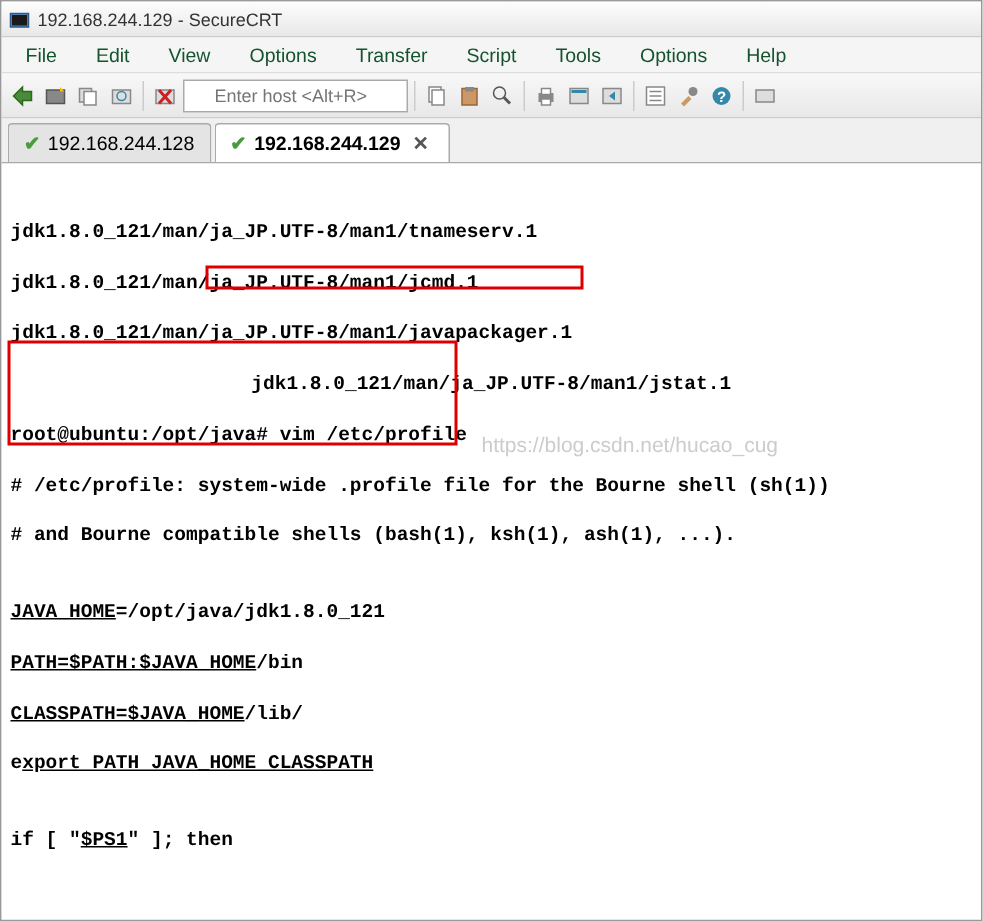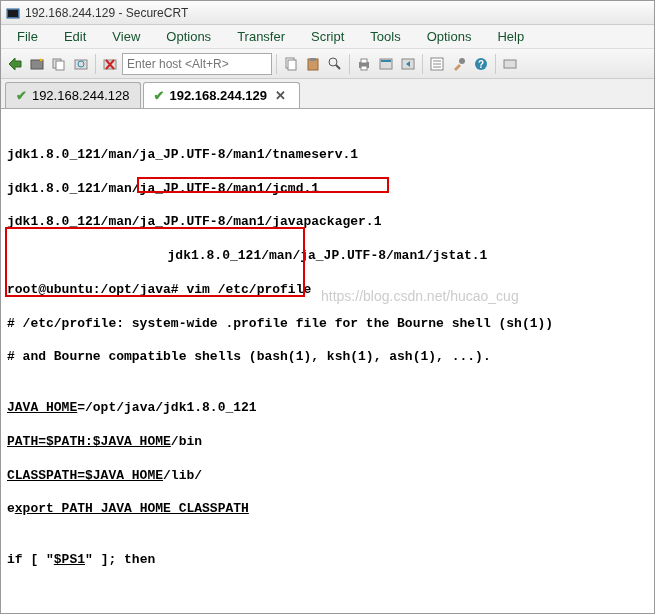--- a/index.html
+++ b/index.html
@@ -58,21 +58,21 @@
       align-items: center;
       justify-content: center;
       cursor: pointer;
       border: 1px solid transparent;
     }
     .toolbar-sep { width: 1px; height: 20px; background: #ccc; margin: 0 2px; }
     .host-input {
       height: 22px;
       width: 150px;
       border: 1px solid #aaa;
-      padding: 0 4px;
+      padding: 0 20px;
       font-size: 12px;
       color: #a16207;
       background: #fff;
     }
     .tabbar {
       background: #f0f0f0;
       height: 30px;
       display: flex;
       align-items: flex-end;
       padding: 0 4px;

